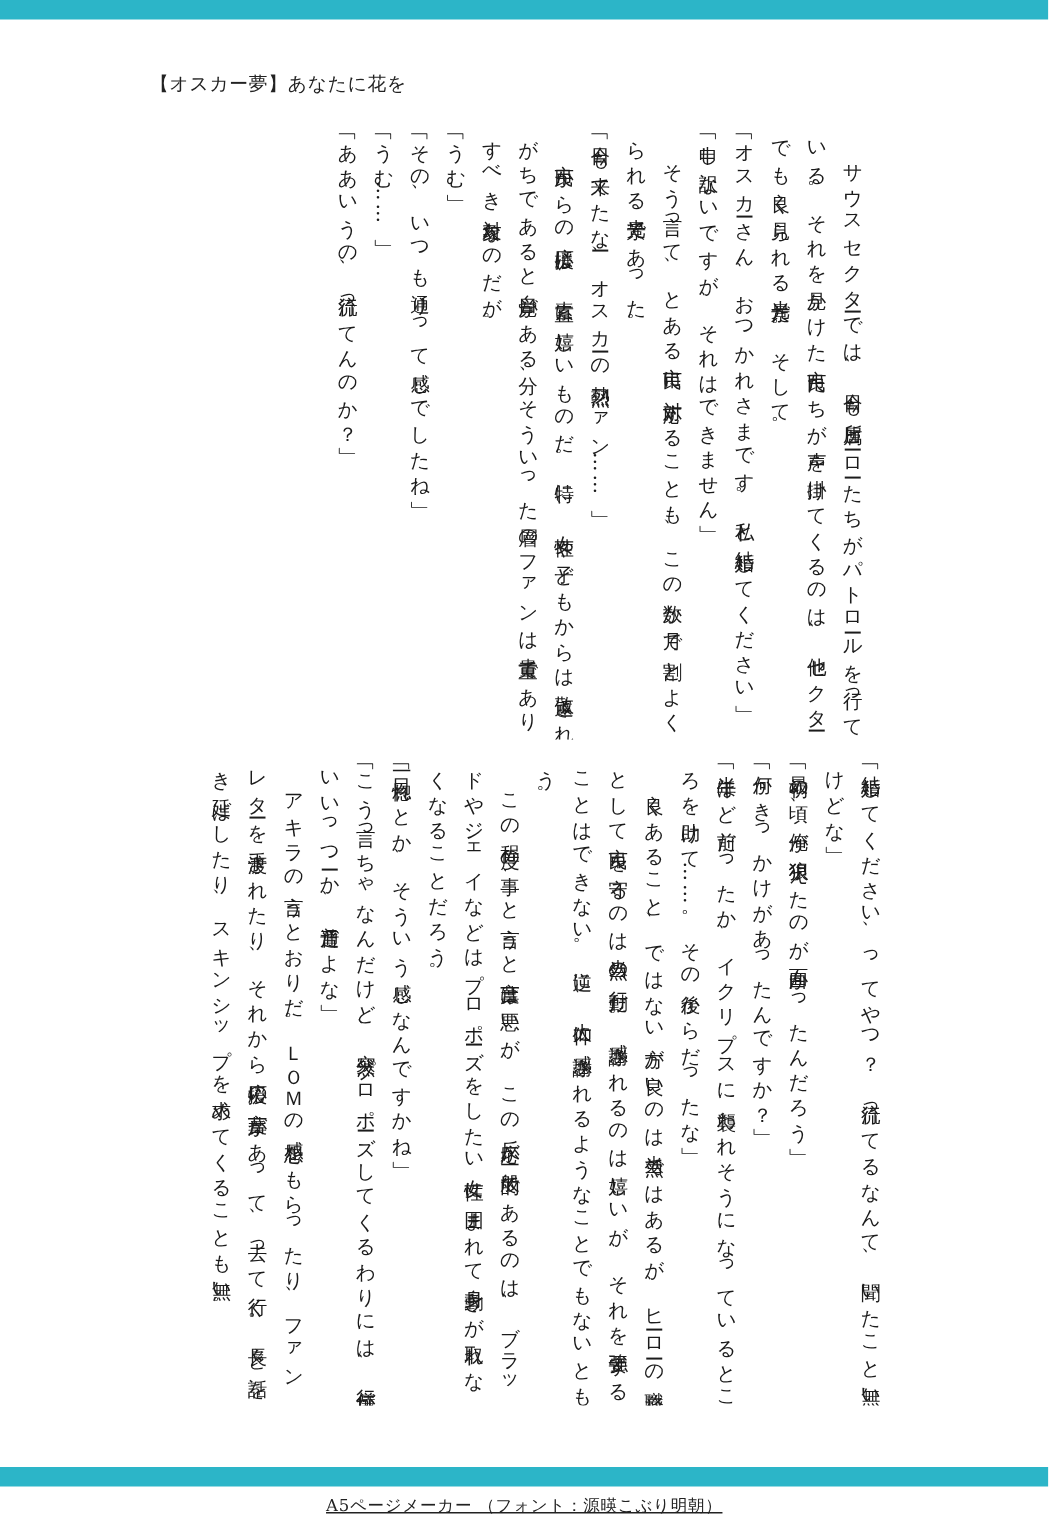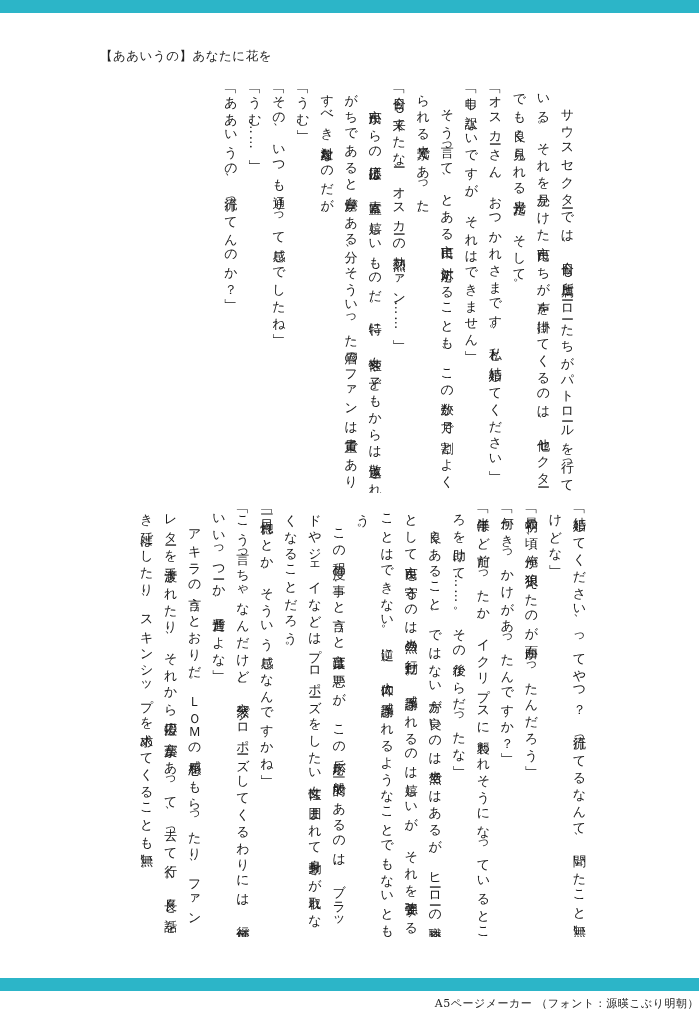--- a/index.html
+++ b/index.html
@@ -46,34 +46,35 @@
     top: 505px;
     right: 108px;
     left: 80px;
     height: 432px;
   }
   .footer-caption {
     position: absolute;
     top: 996px;
     left: 0;
     right: 0;
-    text-align: right;
+    text-align: center;
     font-size: 11px;
     letter-spacing: 0.5px;
     color: #222222;
+    text-decoration: underline;
   }
 </style>
 </head>
 <body>
 
 <div class="page">
 
   <div class="bar bar-top"></div>
 
-  <div class="doc-title">【ああいうの】あなたに花を</div>
+  <div class="doc-title">【オスカー夢】あなたに花を</div>
 
   <div class="vtext section-upper">
       <p>　サウスセクターでは、今日も所属ヒーローたちがパトロールを行っている。それを見かけた市民たちが声を掛けてくるのは、他セクターでも良く見られる光景だ。そして。</p>
       <p>「オスカーさん、おつかれさまです。私と結婚してください」</p>
       <p>「申し訳ないですが、それはできません」</p>
       <p>　そう言って、とある市民に対応することも、この数か月で割とよく見られる光景であった。</p>
       <p>「今日も来てたなー、オスカーの熱烈ファン……」</p>
       <p>　市民からの応援は、素直に嬉しいものだ。特に、女性や子どもからは敬遠されがちであると自覚がある分、そういった層のファンは貴重であり感謝すべき対象なのだが。</p>
       <p>「うむ」</p>
       <p>「その、いつも通りって感じでしたね」</p>

